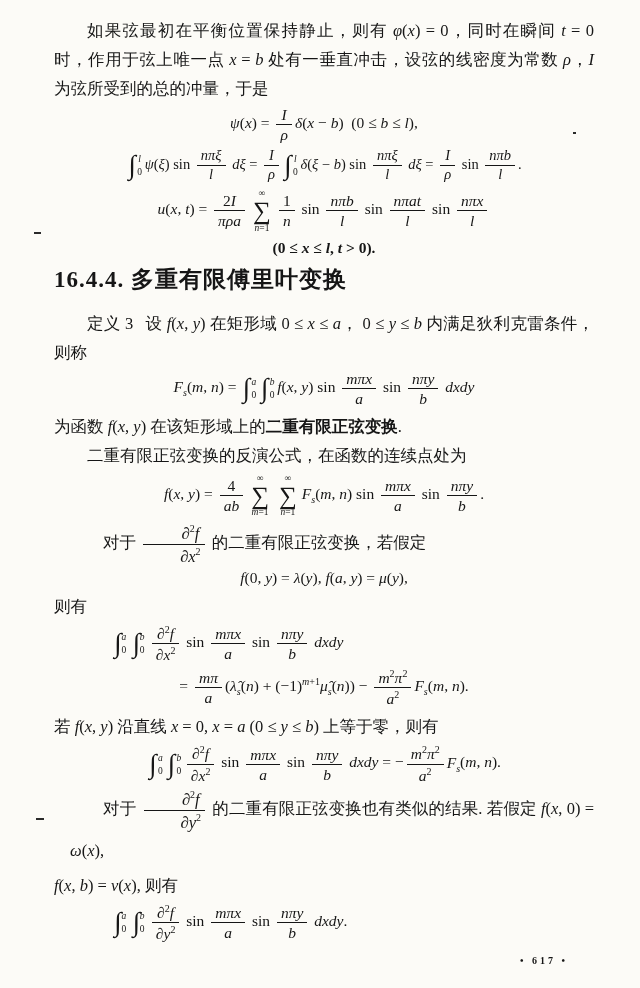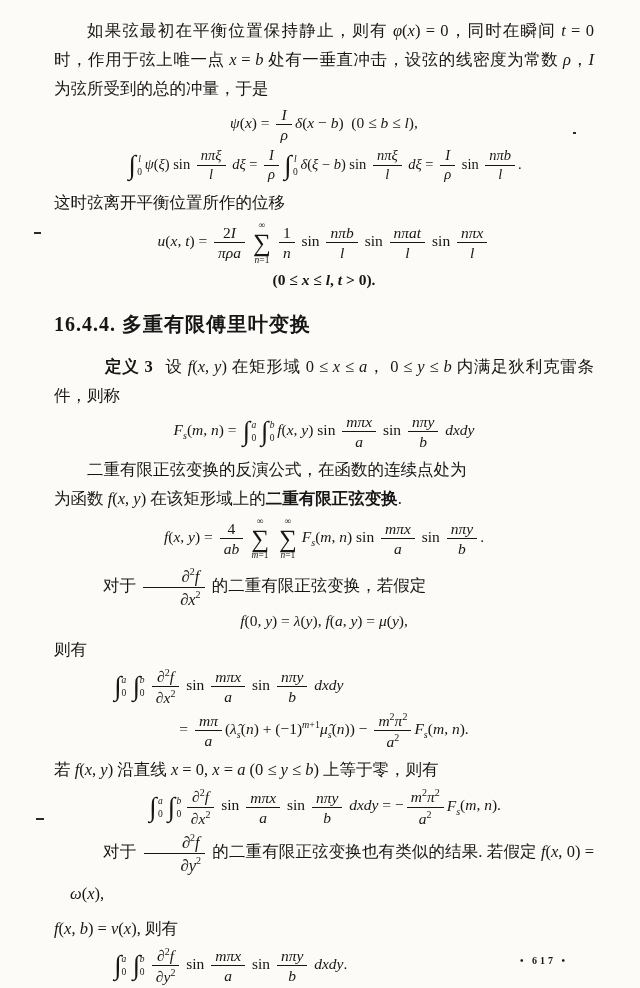--- a/index.html
+++ b/index.html
@@ -24,22 +24,22 @@
   .fr .nu { display: block; padding: 0 4px 1px; }
   .fr .de { display: block; border-top: 1.2px solid #161616; padding: 1px 4px 0; }
   
   .sum { display: inline-flex; flex-direction: column; align-items: center; vertical-align: middle; line-height: 1; margin: 0 5px; font-style: normal; }
   .sum .sl { font-size: 9.5px; line-height: 1.15; }
   .sum .sg { font-size: 25px; line-height: 0.95; }
   
   .int { display: inline-flex; vertical-align: middle; margin: 0 1px 0 2px; font-style: normal; }
   .int .is { font-size: 27px; line-height: 1; }
   .int .lm { display: inline-flex; flex-direction: column; justify-content: space-between; font-size: 9.5px; padding: 2px 0; min-width: 8px; }
-  .heading { font-size: 20px; font-weight: bold; margin: 22px 0 14px; letter-spacing: 1px; }
-  .deflabel { font-weight: bold; margin-right: 12px; margin-left: 18px; }
+  .heading { font-size: 23px; font-weight: bold; margin: 7px 0 14px; letter-spacing: 1px; }
+  .deflabel { font-weight: normal; margin-right: 12px; }
   .pagenum { position: absolute; right: 72px; bottom: 22px; font-size: 10px; letter-spacing: 3px; font-weight: bold; }
   .artifact { position: absolute; background: #2a2a2a; }
   .a1 { left: 34px; top: 232px; width: 7px; height: 2px; }
   .a2 { left: 36px; top: 818px; width: 8px; height: 2px; }
   .a3 { right: 64px; top: 132px; width: 3px; height: 2px; }
 </style>
 </head>
 <body>
 
 <div class="page">
@@ -56,21 +56,20 @@
             <span>0</span>
           </span>
         </span><i>ψ</i>(<i>ξ</i>) sin <span class="fr"><span class="nu"><i>nπξ</i></span><span class="de"><i>l</i></span></span> <i>dξ</i> = <span class="fr"><span class="nu"><i>I</i></span><span class="de"><i>ρ</i></span></span><span class="int">
           <span class="is">∫</span>
           <span class="lm">
             <span><i>l</i></span>
             <span>0</span>
           </span>
         </span><i>δ</i>(<i>ξ</i> − <i>b</i>) sin <span class="fr"><span class="nu"><i>nπξ</i></span><span class="de"><i>l</i></span></span> <i>dξ</i> = <span class="fr"><span class="nu"><i>I</i></span><span class="de"><i>ρ</i></span></span> sin <span class="fr"><span class="nu"><i>nπb</i></span><span class="de"><i>l</i></span></span>.</div>
 
-    <p class="para">这时弦离开平衡位置所作的位移</p>
 
     <div class="formula"><i>u</i>(<i>x</i>, <i>t</i>) = <span class="fr"><span class="nu">2<i>I</i></span><span class="de"><i>πρa</i></span></span><span class="sum">
           <span class="sl">∞</span>
           <span class="sg">∑</span>
           <span class="sl"><i>n</i>=1</span>
         </span><span class="fr"><span class="nu">1</span><span class="de"><i>n</i></span></span> sin <span class="fr"><span class="nu"><i>nπb</i></span><span class="de"><i>l</i></span></span> sin <span class="fr"><span class="nu"><i>nπat</i></span><span class="de"><i>l</i></span></span> sin <span class="fr"><span class="nu"><i>nπx</i></span><span class="de"><i>l</i></span></span></div>
     <div class="formula cond">(0 ≤ <i>x</i> ≤ <i>l</i>, <i>t</i> &gt; 0).</div>
 
     <h2 class="heading"><span>16.4.4.</span> <span>多重有限傅里叶变换</span></h2>
 
@@ -83,22 +82,22 @@
             <span>0</span>
           </span>
         </span><span class="int">
           <span class="is">∫</span>
           <span class="lm">
             <span><i>b</i></span>
             <span>0</span>
           </span>
         </span><i>f</i>(<i>x</i>, <i>y</i>) sin <span class="fr"><span class="nu"><i>mπx</i></span><span class="de"><i>a</i></span></span> sin <span class="fr"><span class="nu"><i>nπy</i></span><span class="de"><i>b</i></span></span> <i>dxdy</i></div>
 
+    <p class="para">为函数 <i>f</i>(<i>x</i>, <i>y</i>) 在该矩形域上的<b>二重有限正弦变换</b>.</p>
     <p class="para ind">二重有限正弦变换的反演公式，在函数的连续点处为</p>
-    <p class="para">为函数 <i>f</i>(<i>x</i>, <i>y</i>) 在该矩形域上的<b>二重有限正弦变换</b>.</p>
 
     <div class="formula"><i>f</i>(<i>x</i>, <i>y</i>) = <span class="fr"><span class="nu">4</span><span class="de"><i>ab</i></span></span><span class="sum">
           <span class="sl">∞</span>
           <span class="sg">∑</span>
           <span class="sl"><i>m</i>=1</span>
         </span><span class="sum">
           <span class="sl">∞</span>
           <span class="sg">∑</span>
           <span class="sl"><i>n</i>=1</span>
         </span><i>F<sub>s</sub></i>(<i>m</i>, <i>n</i>) sin <span class="fr"><span class="nu"><i>mπx</i></span><span class="de"><i>a</i></span></span> sin <span class="fr"><span class="nu"><i>nπy</i></span><span class="de"><i>b</i></span></span>.</div>

